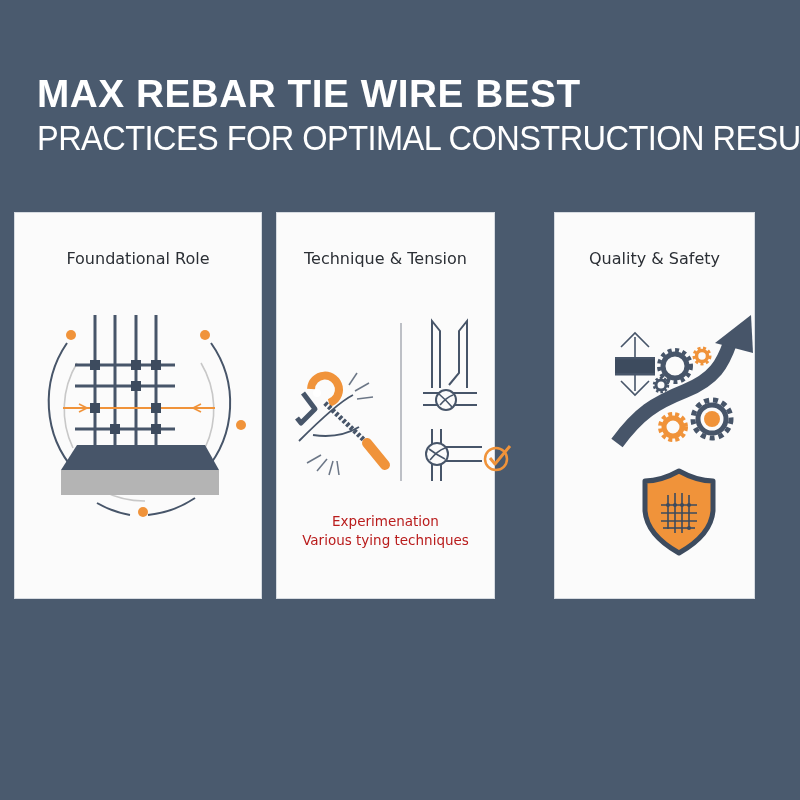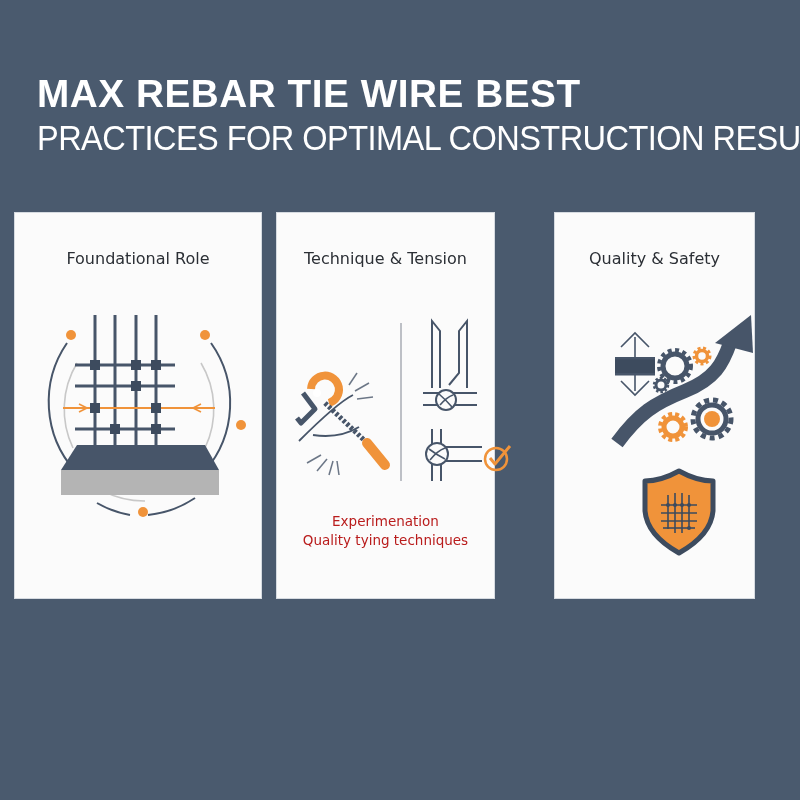--- a/index.html
+++ b/index.html
@@ -139,21 +139,21 @@
       <line x1="168" y1="234" x2="205" y2="234"></line>
       <line x1="168" y1="248" x2="205" y2="248"></line>
     </g>
     <circle cx="160" cy="241" r="11" fill="#fbfbfb" stroke="#475569" stroke-width="2"></circle>
     <path d="M152 236 Q 160 242 168 246 M 153 247 Q 160 238 168 235" fill="none" stroke="#475569" stroke-width="1.6"></path>
     <circle cx="219" cy="246" r="11" fill="none" stroke="#f0933a" stroke-width="2.5"></circle>
     <polyline points="213,245 218,251 233,233" fill="none" stroke="#f0933a" stroke-width="3" stroke-linejoin="round"></polyline>
   </svg>
   <div class="card-title">Technique &amp; Tension</div>
   <div class="caption" style="top:299px;">Experimenation</div>
-  <div class="caption" style="top:318px;">Quality tying techniques</div>
+  <div class="caption" style="top:318px;">Various tying techniques</div>
 </div>
 
 <div class="card" style="left:538px; width:201px;margin-left:16px;">
   <svg width="247" height="387" viewBox="0 0 247 387">
 
     <g fill="none" stroke="#475569" stroke-width="1.6">
       <line x1="80" y1="124" x2="80" y2="178"></line>
       <polyline points="66,134 80,120 94,134"></polyline>
       <polyline points="66,168 80,182 94,168"></polyline>
     </g>

